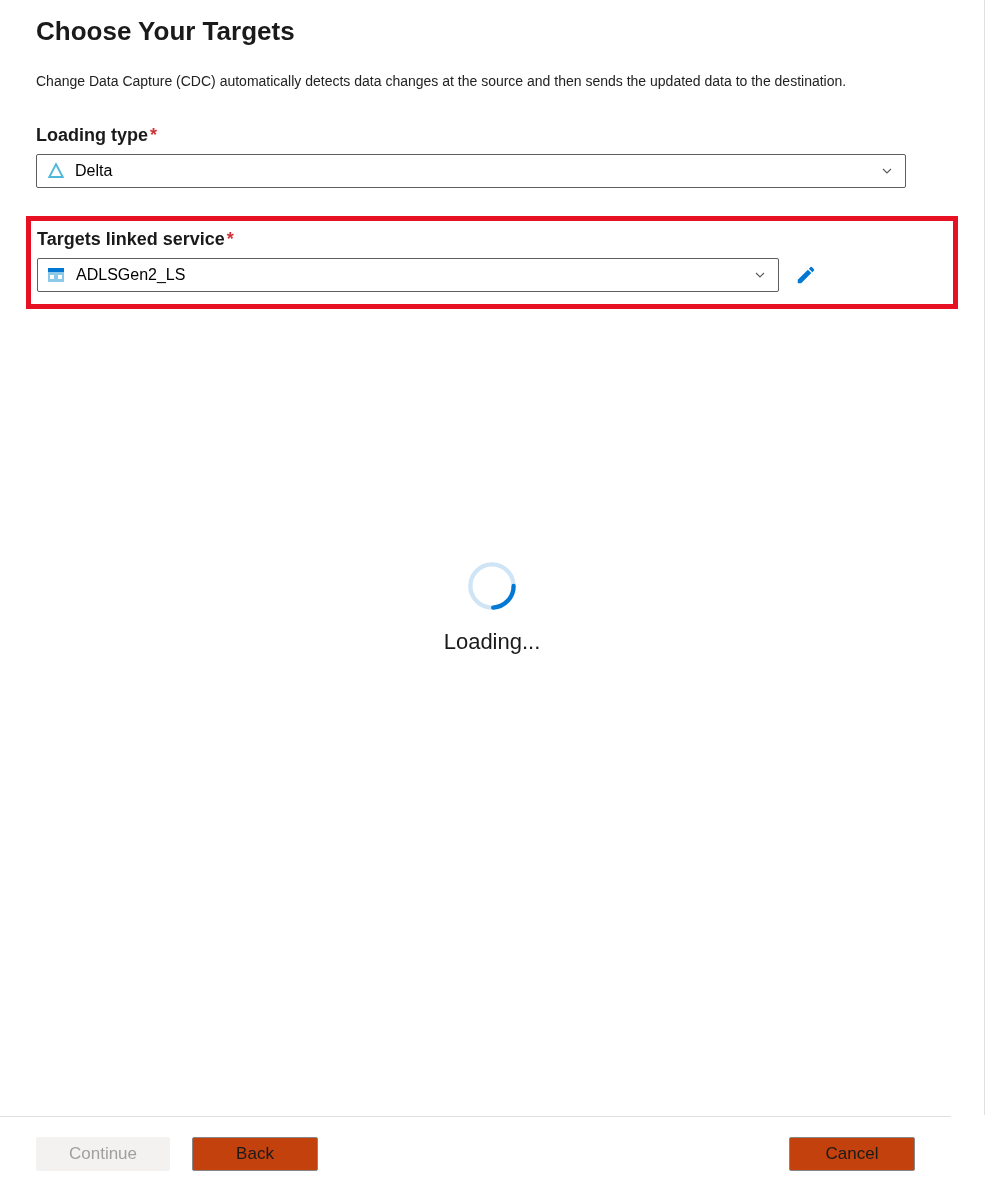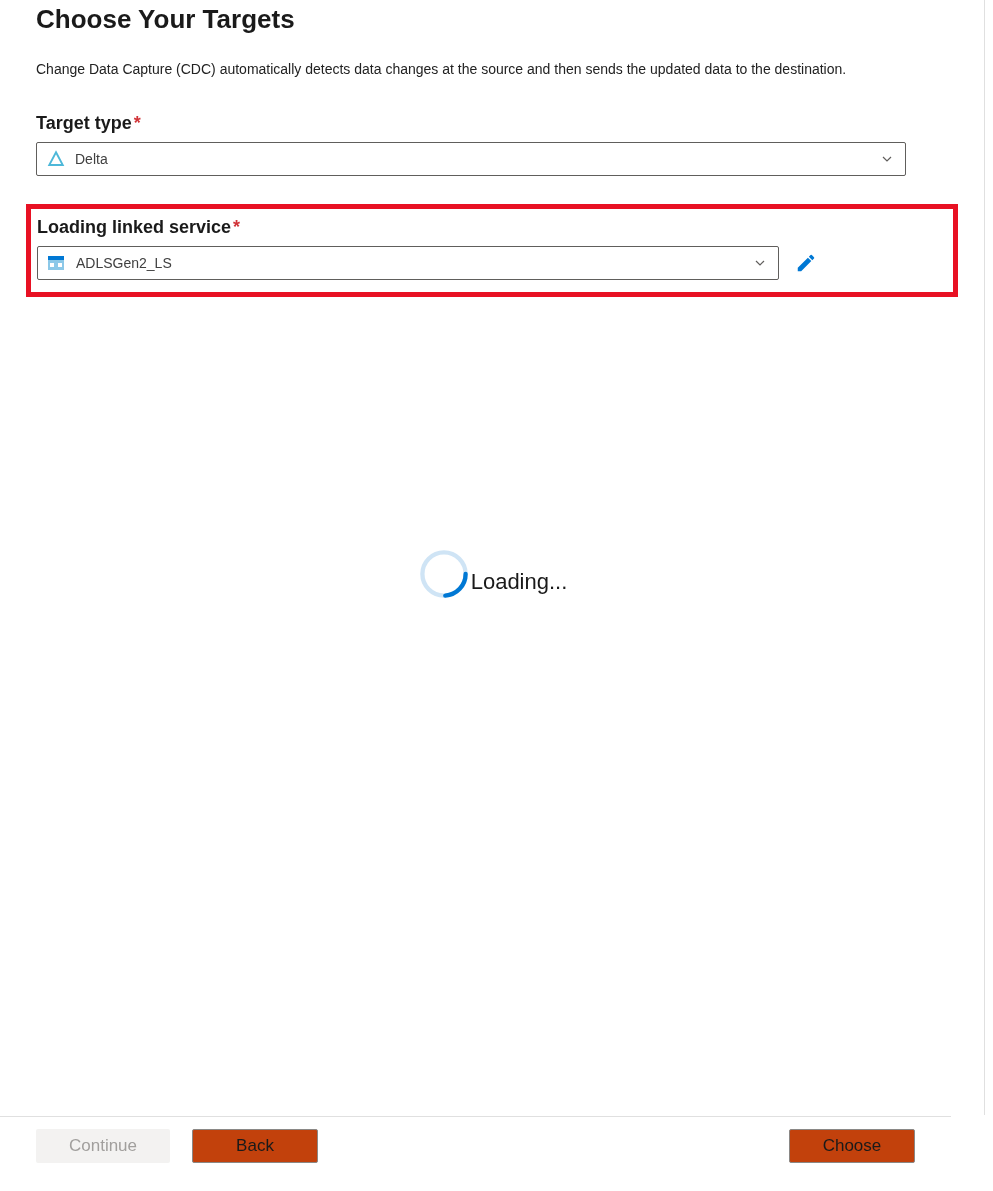--- a/index.html
+++ b/index.html
@@ -9,21 +9,21 @@
     }
     body {
       font-family: "Segoe UI", -apple-system, BlinkMacSystemFont, sans-serif;
       background: #ffffff;
       width: 993px;
       height: 1191px;
       position: relative;
       overflow: hidden;
     }
     .main-content {
-      padding: 4px 36px 0 36px;
+      padding: 16px 36px 0 36px;
       height: 1115px;
       border-right: 1px solid #e0e0e0;
       width: 985px;
     }
     .page-title {
       font-size: 26px;
       font-weight: 600;
       color: #1a1a1a;
       margin-bottom: 24px;
     }
@@ -62,22 +62,22 @@
     }
     .dropdown-icon-left {
       width: 18px;
       height: 18px;
       margin-right: 10px;
       display: flex;
       align-items: center;
     }
     .dropdown-value {
       flex: 1;
-      font-size: 14px;
-      color: #404040;
+      font-size: 16px;
+      color: #000000;
     }
     .dropdown-chevron {
       width: 14px;
       height: 14px;
       display: flex;
       align-items: center;
       color: #605e5c;
     }
     .highlighted-box {
       border: 5px solid #e81123;
@@ -95,21 +95,21 @@
       width: 22px;
       height: 22px;
       color: #0078d4;
       cursor: pointer;
       display: flex;
       align-items: center;
       margin-left: 4px;
     }
     .loading-area {
       display: flex;
-      flex-direction: row;
+      flex-direction: column;
       align-items: center;
       justify-content: center;
       margin-top: 250px;
     }
     .spinner {
       width: 54px;
       height: 54px;
       animation: spin 1.2s linear infinite;
     }
     @keyframes spin {
@@ -122,20 +122,21 @@
       color: #1a1a1a;
     }
     .footer {
       position: absolute;
       bottom: 0;
       left: 0;
       width: 951px;
       height: 75px;
       border-top: 1px solid #e0e0e0;
       display: flex;
+      align-items: center;
       padding: 12px 36px;
     }
     .btn {
       height: 34px;
       padding: 0 20px;
       font-size: 17px;
       border-radius: 2px;
       cursor: pointer;
       font-family: inherit;
       min-width: 126px;
@@ -165,41 +166,41 @@
 </head>
 <body>
 
 <div class="main-content">
   <h1 class="page-title">Choose Your Targets</h1>
 
   <p class="description">Change Data Capture (CDC) automatically detects data changes at the source and then sends the updated data to the destination.</p>
 
   <div class="field-group">
     <label class="field-label">
-      <span>Target type</span><span class="required-star">*</span>
+      <span>Loading type</span><span class="required-star">*</span>
     </label>
     <div class="dropdown">
       <span class="dropdown-icon-left">
         <svg viewBox="0 0 24 24" width="18" height="18">
           <path d="M12 3 L21 20 L3 20 Z" fill="none" stroke="#4db8d9" stroke-width="2.5"></path>
         </svg>
       </span>
       <span class="dropdown-value">Delta</span>
       <span class="dropdown-chevron">
         <svg viewBox="0 0 12 12" width="12" height="12">
           <path d="M2 4 L6 8 L10 4" fill="none" stroke="#605e5c" stroke-width="1.2"></path>
         </svg>
       </span>
     </div>
   </div>
 
   <div class="highlighted-box">
     <div class="field-group" style="margin-bottom:0;">
       <label class="field-label">
-        <span>Loading linked service</span><span class="required-star">*</span>
+        <span>Targets linked service</span><span class="required-star">*</span>
       </label>
       <div class="linked-service-row">
         <div class="dropdown" style="width:742px;">
           <span class="dropdown-icon-left">
             <span class="storage-icon-box">
               <svg viewBox="0 0 16 14" width="16" height="14">
                 <rect x="0" y="0" width="16" height="4" fill="#0078d4"></rect>
                 <rect x="0" y="4" width="16" height="10" fill="#8cc8e8"></rect>
                 <rect x="2" y="7" width="4" height="4" fill="#fff"></rect>
                 <rect x="10" y="7" width="4" height="4" fill="#fff"></rect>
@@ -228,14 +229,14 @@
       <circle cx="25" cy="25" r="20" fill="none" stroke="#0078d4" stroke-width="4" stroke-dasharray="30 100" stroke-linecap="round"></circle>
     </svg>
     <div class="loading-text">Loading...</div>
   </div>
 </div>
 
 <div class="footer">
   <button class="btn btn-disabled">Continue</button>
   <button class="btn btn-secondary">Back</button>
   <div class="footer-spacer"></div>
-  <button class="btn btn-secondary">Choose</button>
+  <button class="btn btn-secondary">Cancel</button>
 </div>
 
 </body></html>

